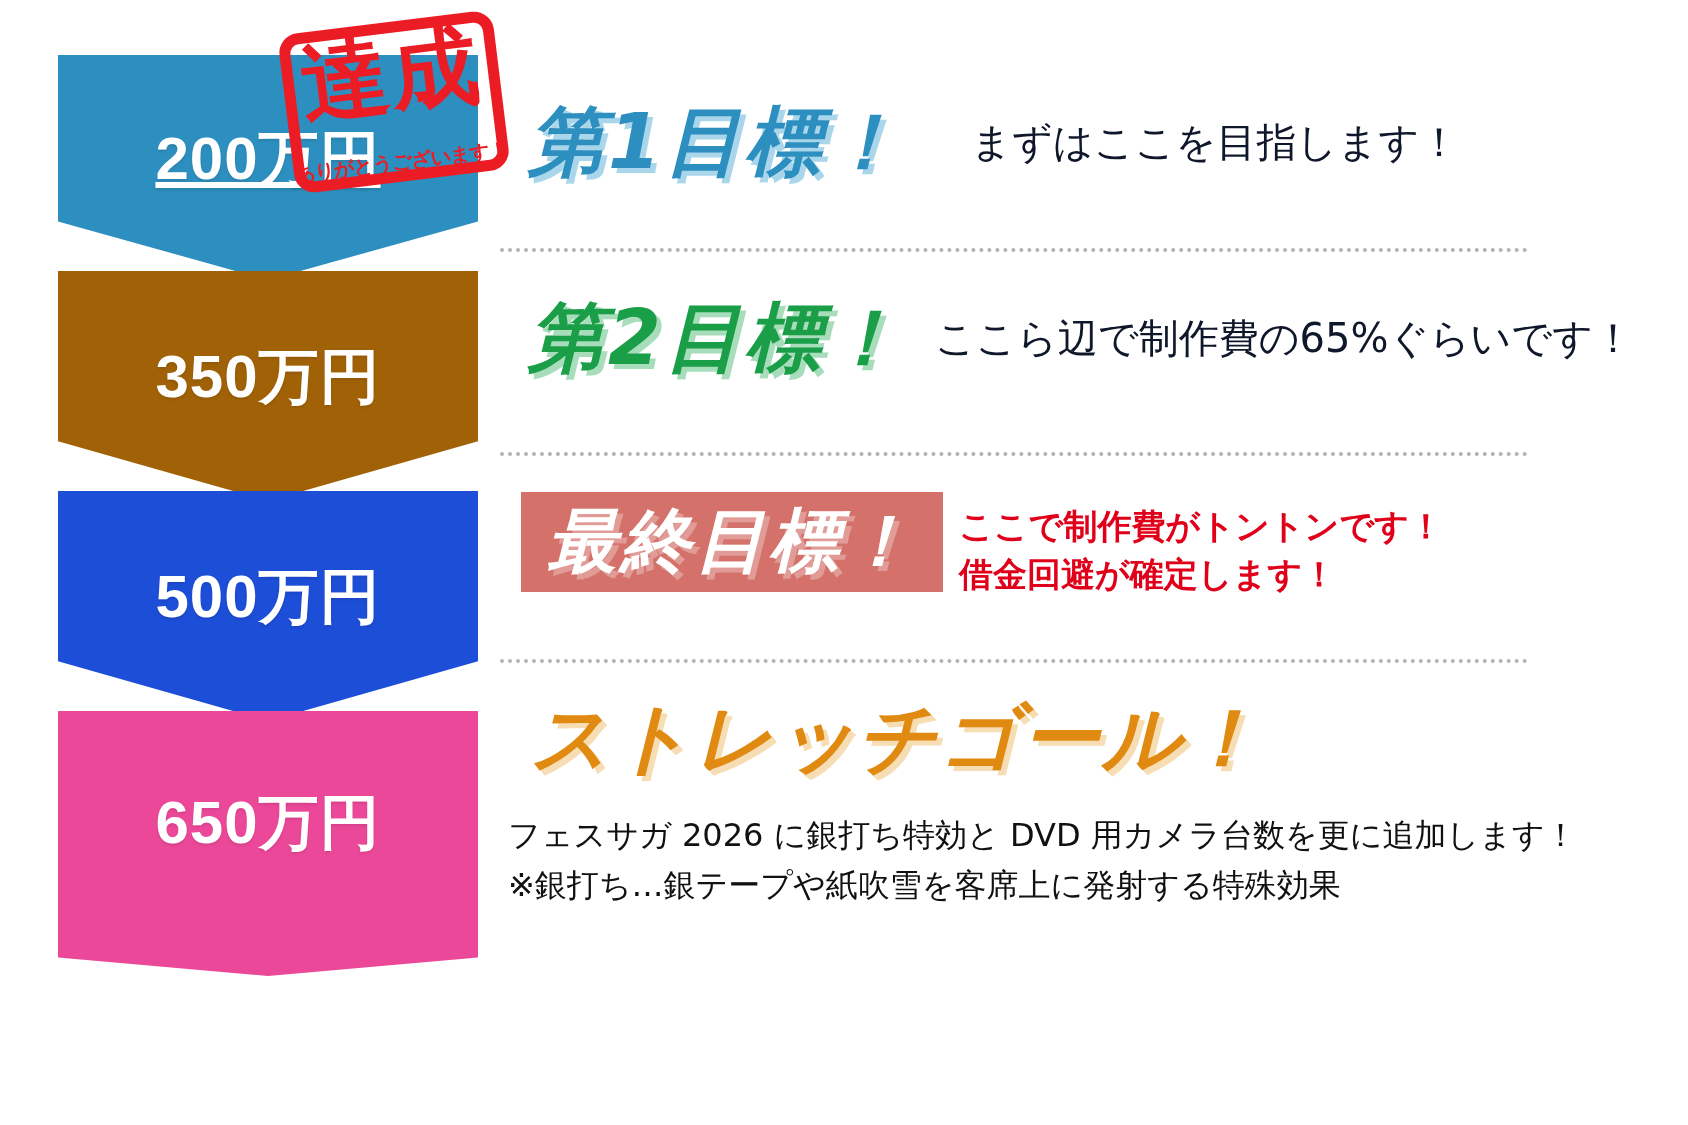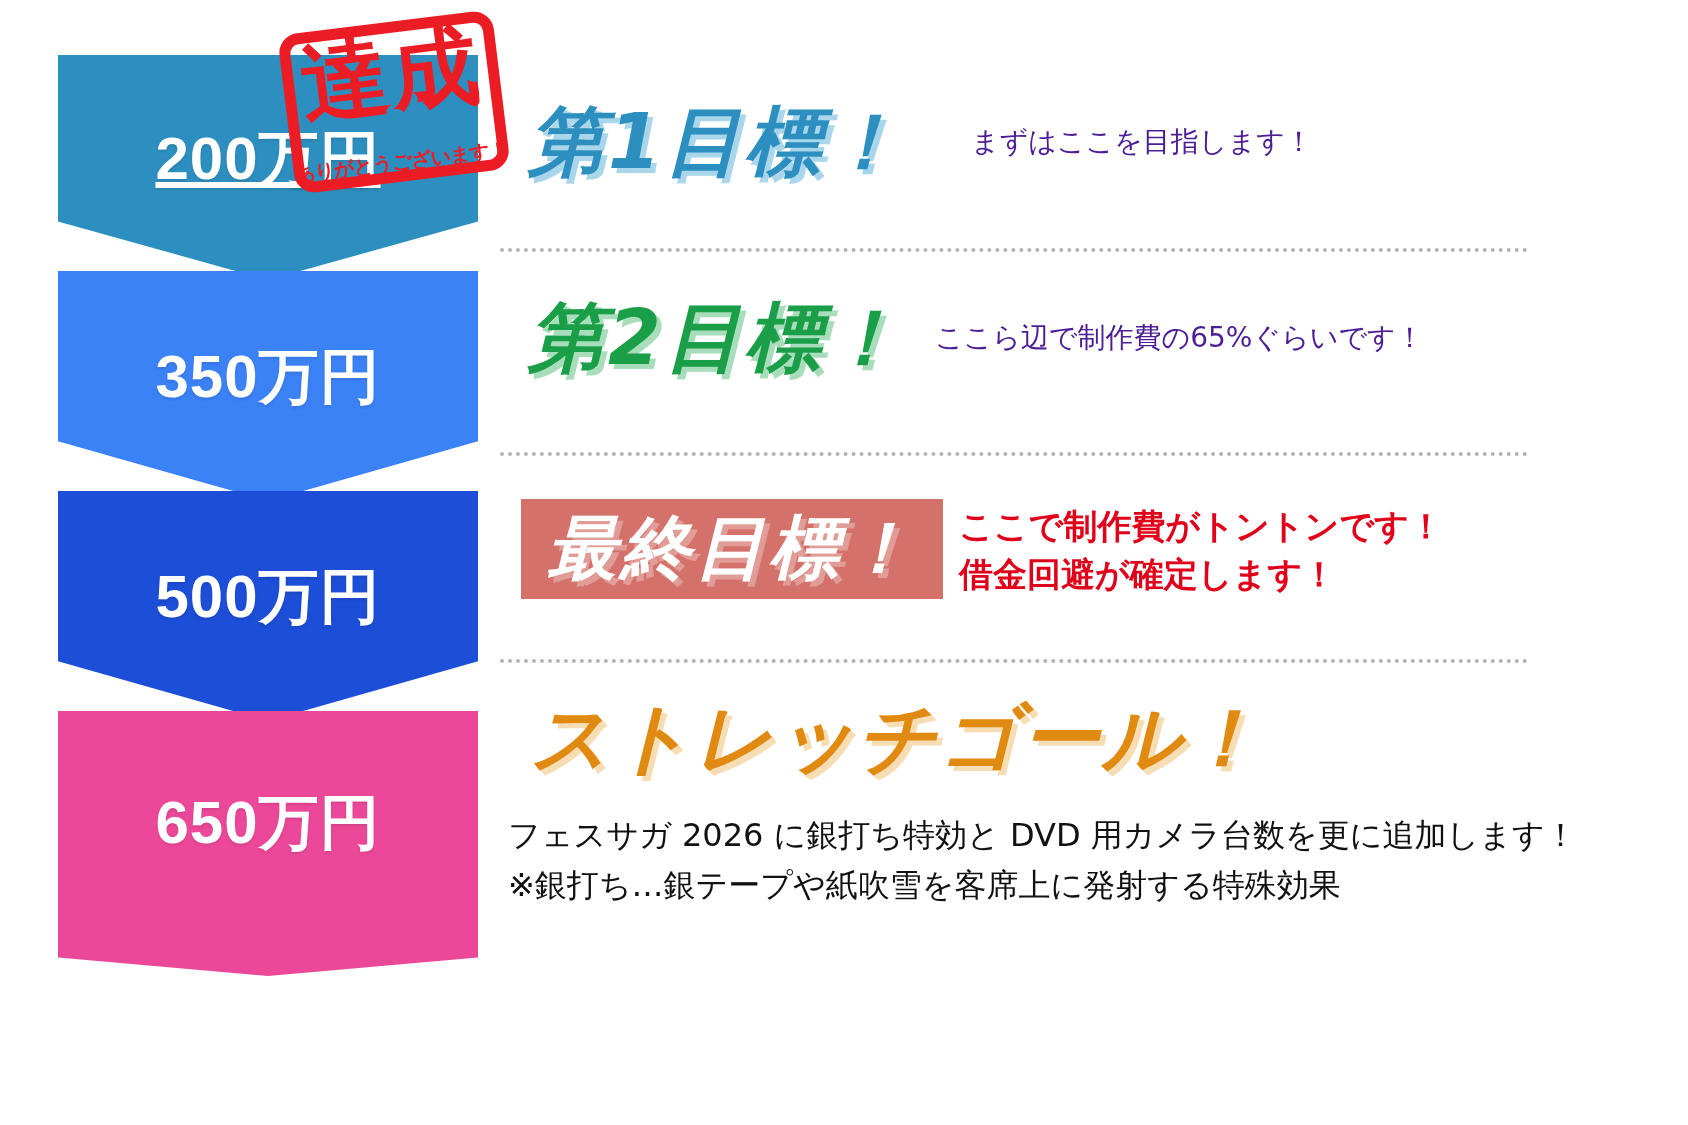--- a/index.html
+++ b/index.html
@@ -23,21 +23,21 @@
     font-size:60px;
     letter-spacing:1px;
     line-height:1;
     position:relative;
     text-shadow:0 2px 3px rgba(0,0,0,.10);
     white-space:nowrap;
   }
   .b1{top:0px;height:225px;background:#2d8fbf;
       clip-path:polygon(0 0,100% 0,100% 74%,50% 100%,0 74%);}
   .b1 .amount{margin-top:-18px;text-decoration:underline;}
-  .b2{top:216px;height:230px;background:#3b82f6;
+  .b2{top:216px;height:230px;background:#a16207;
       clip-path:polygon(0 0,100% 0,100% 74%,50% 100%,0 74%);}
   .b2 .amount{margin-top:-18px;}
   .b3{top:436px;height:230px;background:#1d4ed8;
       clip-path:polygon(0 0,100% 0,100% 74%,50% 100%,0 74%);}
   .b3 .amount{margin-top:-18px;}
   .b4{top:656px;height:265px;background:#ec4899;
       clip-path:polygon(0 0,100% 0,100% 93%,50% 100%,0 93%);}
   .b4 .amount{margin-top:-42px;}
 
   
@@ -81,21 +81,21 @@
   }
 
   .row-inner{display:flex;align-items:center;}
   .heading{
     font-weight:bold;font-style:italic;
     line-height:1;white-space:nowrap;
     font-family:"DejaVu Sans",sans-serif;
     letter-spacing:4px;
   }
   .note{
-    font-size:28px;color:#4c1d95;white-space:nowrap;
+    font-size:40px;color:#0f172a;white-space:nowrap;
     font-family:"DejaVu Sans",sans-serif;
     line-height:1.35;
   }
 
   
   #row1{height:196px;}
   #row1 .row-inner{padding-top:52px;}
   #row1 .heading{
     font-size:76px;color:#2d8fbf;
     text-shadow:5px 5px 0 #a9d6ea;
@@ -108,21 +108,21 @@
   #row2 .row-inner{padding-top:48px;}
   #row2 .heading{
     font-size:76px;color:#1a9e47;
     text-shadow:5px 5px 0 #a8ddbb;
     margin-left:28px;
   }
   #row2 .note{margin-left:30px;}
 
   
   #row3{height:203px;}
-  #row3 .row-inner{padding-top:30px;align-items:flex-end;padding-left:21px;}
+  #row3 .row-inner{padding-top:30px;align-items:center;padding-left:21px;}
   #row3 .banner-box{
     background:#d4716a;
     padding:14px 26px 16px 26px;
     margin-left:0px;
   }
   #row3 .heading{
     font-size:70px;color:#ffffff;
     text-shadow:5px 5px 0 rgba(255,255,255,.30);
     letter-spacing:4px;
   }

